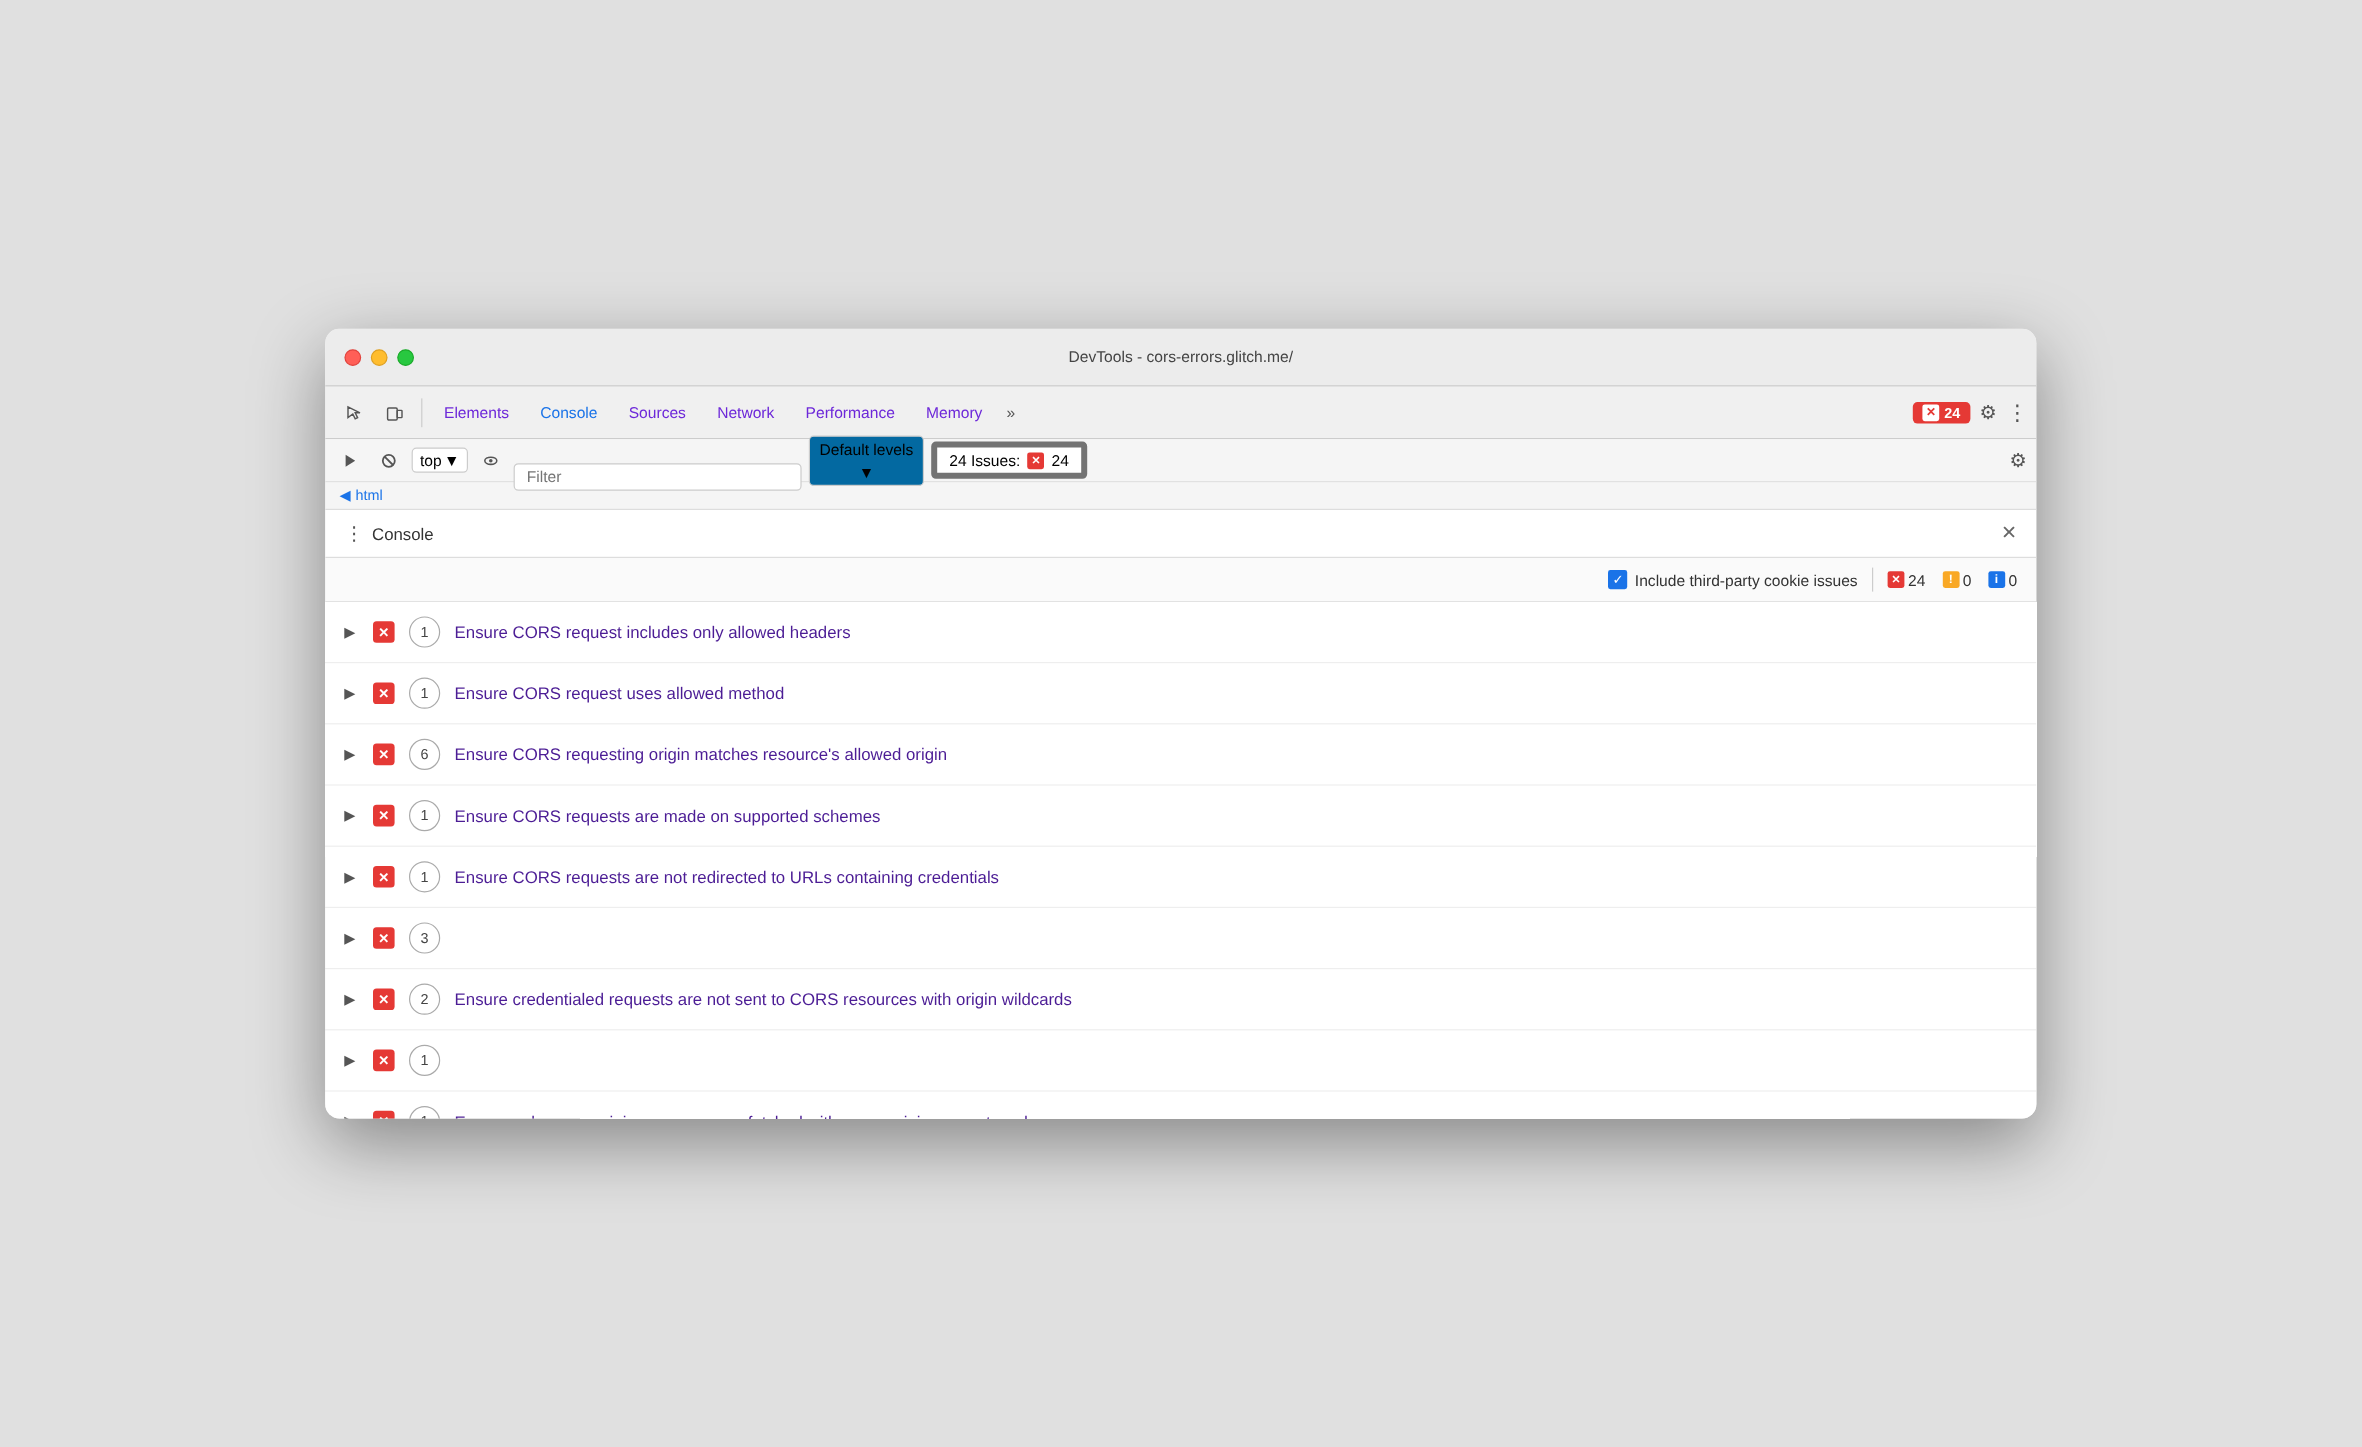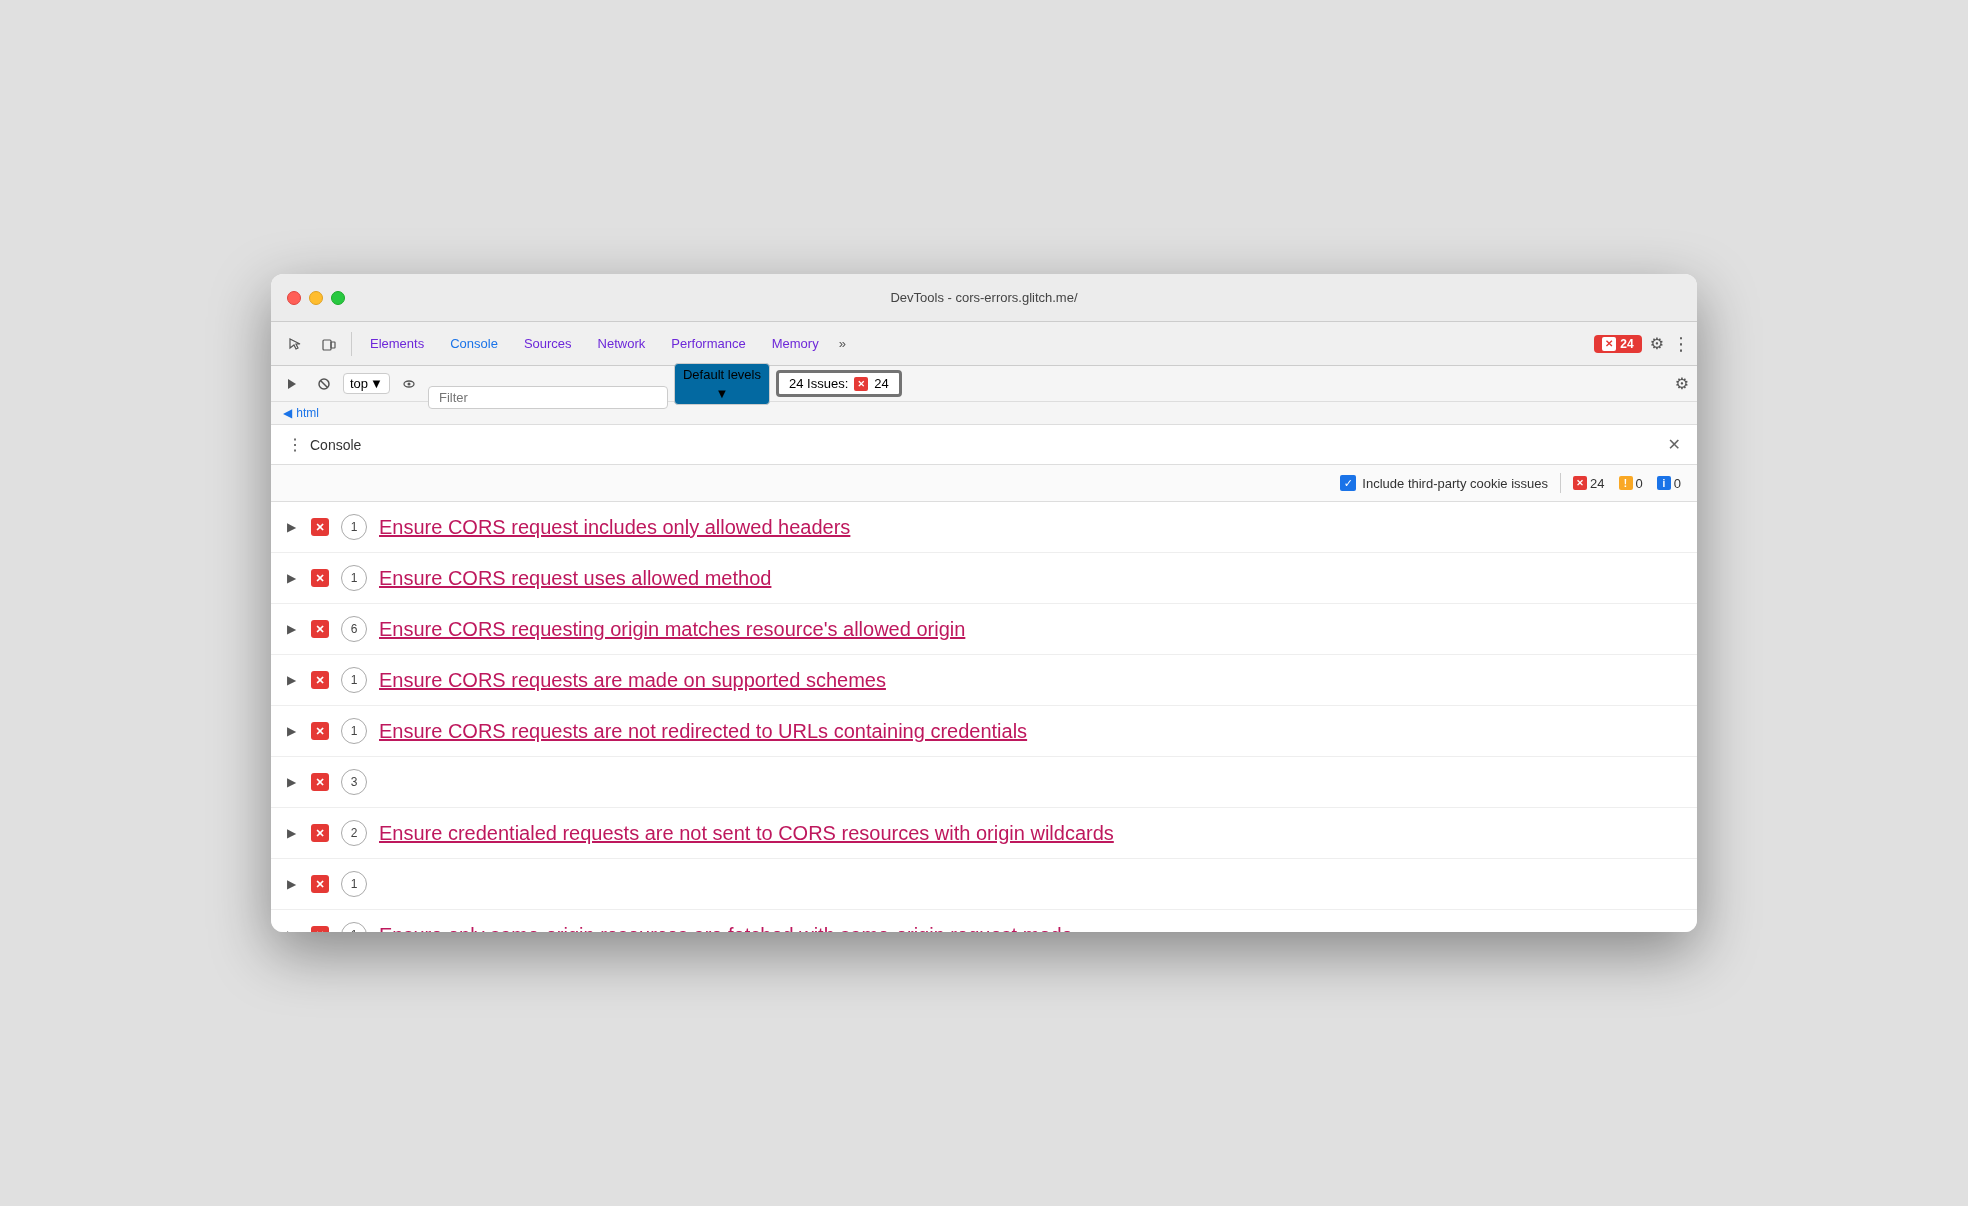--- a/index.html
+++ b/index.html
@@ -190,21 +190,21 @@
       padding: 3px 8px;
       font-size: 13px;
       cursor: pointer;
       background: #0369a1;
       flex-direction: column;
     }
     .issues-badge {
       display: flex;
       align-items: center;
       gap: 6px;
-      border: 3px solid #737373;
+      border: 5px solid #737373;
       border-radius: 4px;
       padding: 3px 10px;
       font-size: 13px;
       background: white;
     }
     .issues-error-icon {
       width: 14px;
       height: 14px;
       background: #e53935;
       border-radius: 2px;
@@ -394,23 +394,22 @@
       background: white;
       display: flex;
       align-items: center;
       justify-content: center;
       font-size: 12px;
       color: #444;
       flex-shrink: 0;
     }
     .issue-text {
       flex: 1;
-      font-size: 20px;
-      color: #be185d;
-      text-decoration: underline;
+      font-size: 14px;
+      color: #4c1d95;
     }
     
     .issues-list::-webkit-scrollbar { width: 8px; }
     .issues-list::-webkit-scrollbar-track { background: #f0f0f0; }
     .issues-list::-webkit-scrollbar-thumb { background: #bbb; border-radius: 4px; }
   </style>
 </head>
 <body>
 
 <div class="window">

